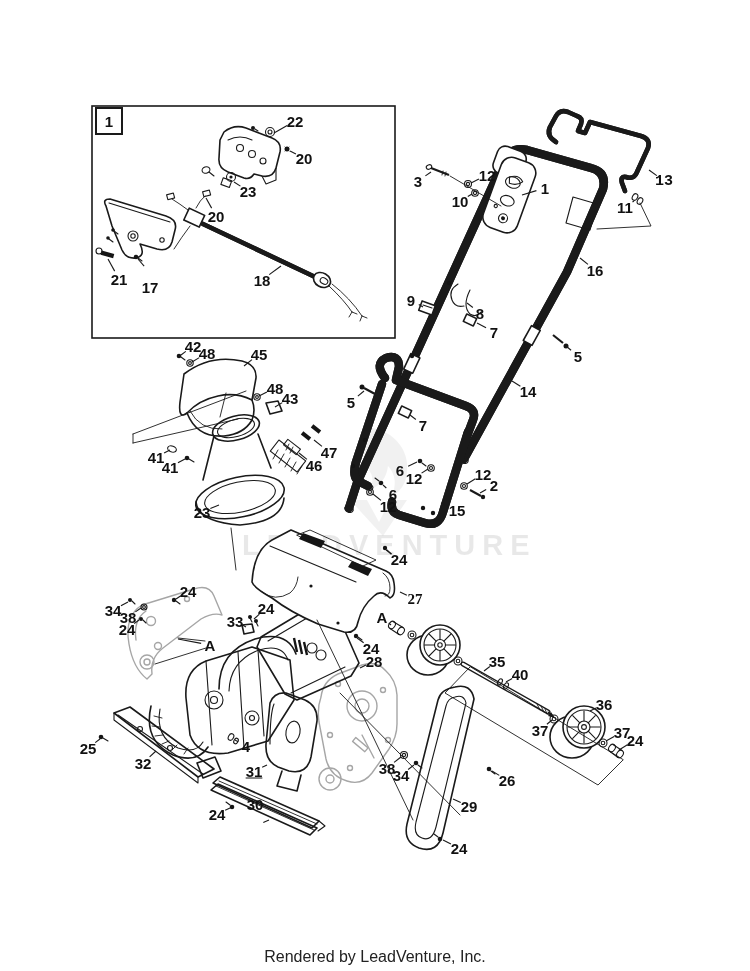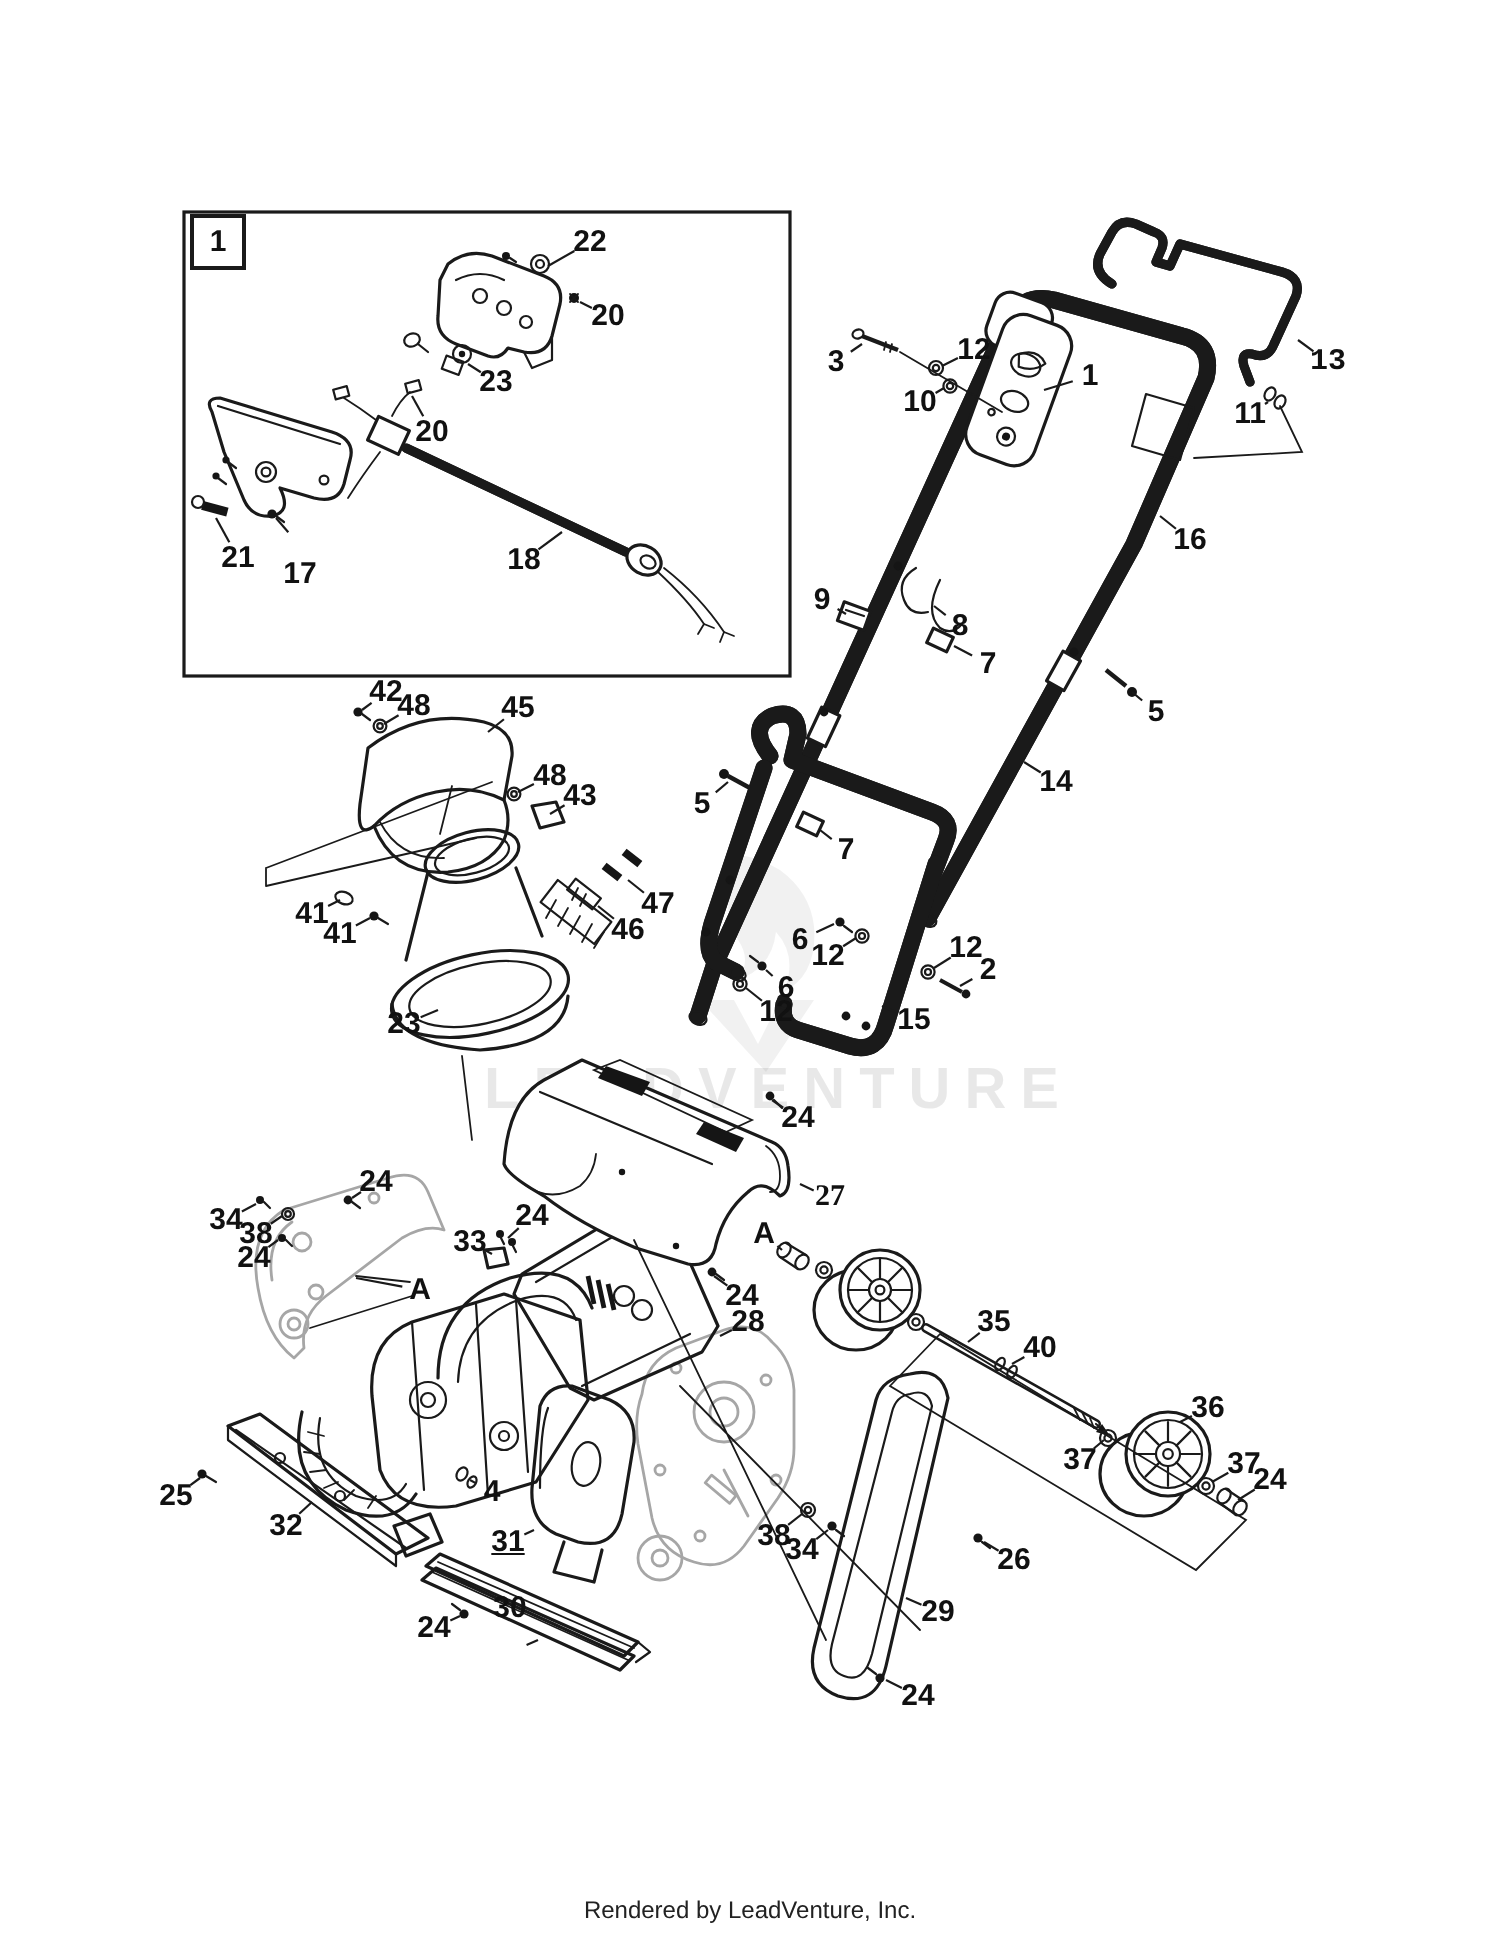--- a/index.html
+++ b/index.html
@@ -7,21 +7,21 @@
          font-family:"Liberation Sans",sans-serif;}
   #watermark{position:absolute;left:242px;top:529px;z-index:0;
              font-weight:700;font-size:29px;letter-spacing:7px;color:rgba(0,0,0,0.09);
              font-family:"Liberation Sans",sans-serif;user-select:none;}
   #art,#leads{position:absolute;left:0;top:0;z-index:1;}
   #leads{z-index:2;}
   #callouts{position:absolute;left:0;top:0;width:100%;height:100%;z-index:3;pointer-events:none;}
   .callout{position:absolute;transform:translate(-50%,-50%);
            font-weight:700;font-size:15px;color:#111;white-space:nowrap;line-height:1;}
   #footer{position:absolute;left:0;right:0;top:948px;text-align:center;z-index:3;
-          font-size:12px;color:#222;}
+          font-size:16px;color:#222;}
   
   .ln{fill:none;stroke:#1a1a1a;stroke-width:1.6;stroke-linecap:round;stroke-linejoin:round;}
   .l2{fill:none;stroke:#1a1a1a;stroke-width:1.1;stroke-linecap:round;stroke-linejoin:round;}
   .th{fill:none;stroke:#1a1a1a;stroke-width:0.9;stroke-linecap:round;}
   .tubo{fill:none;stroke:#1a1a1a;stroke-width:8.5;stroke-linecap:round;stroke-linejoin:round;}
   .tubi{fill:none;stroke:#ffffff;stroke-width:5.4;stroke-linecap:round;stroke-linejoin:round;}
   .wiro{fill:none;stroke:#1a1a1a;stroke-width:4.6;stroke-linecap:round;stroke-linejoin:round;}
   .wiri{fill:none;stroke:#ffffff;stroke-width:2.2;stroke-linecap:round;stroke-linejoin:round;}
   .gho{fill:none;stroke:#a6a6a6;stroke-width:1.4;stroke-linecap:round;stroke-linejoin:round;}
   .blk{fill:#151515;stroke:none;}

